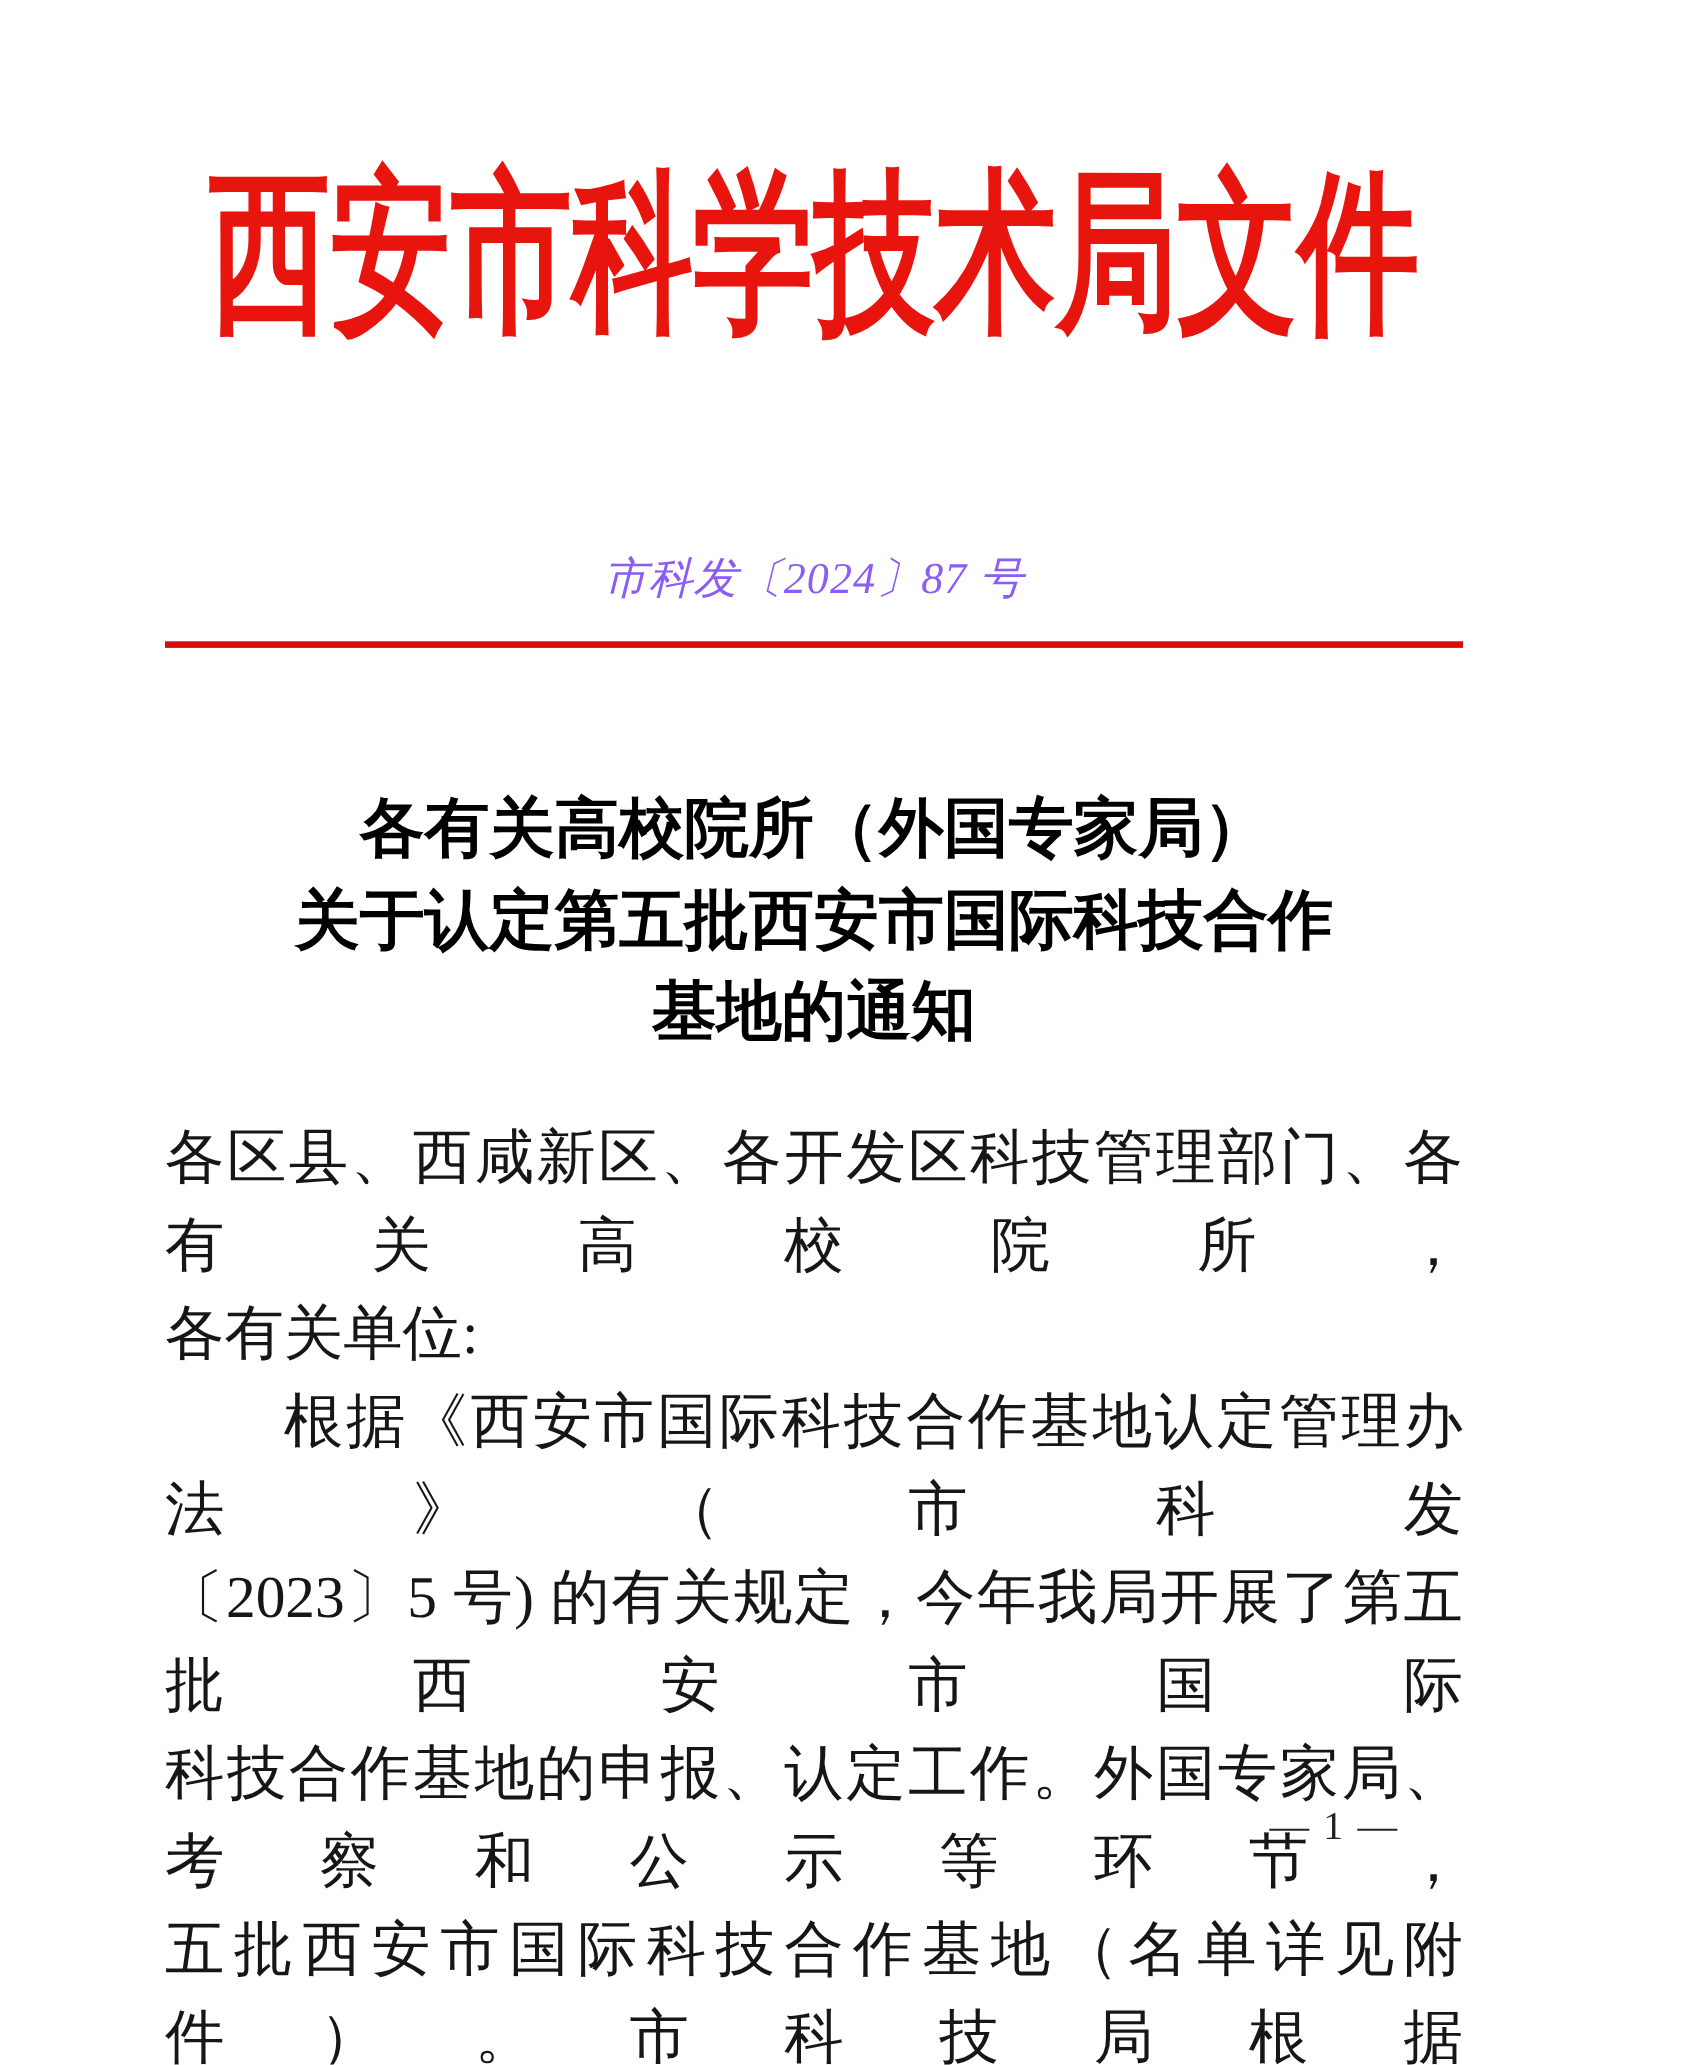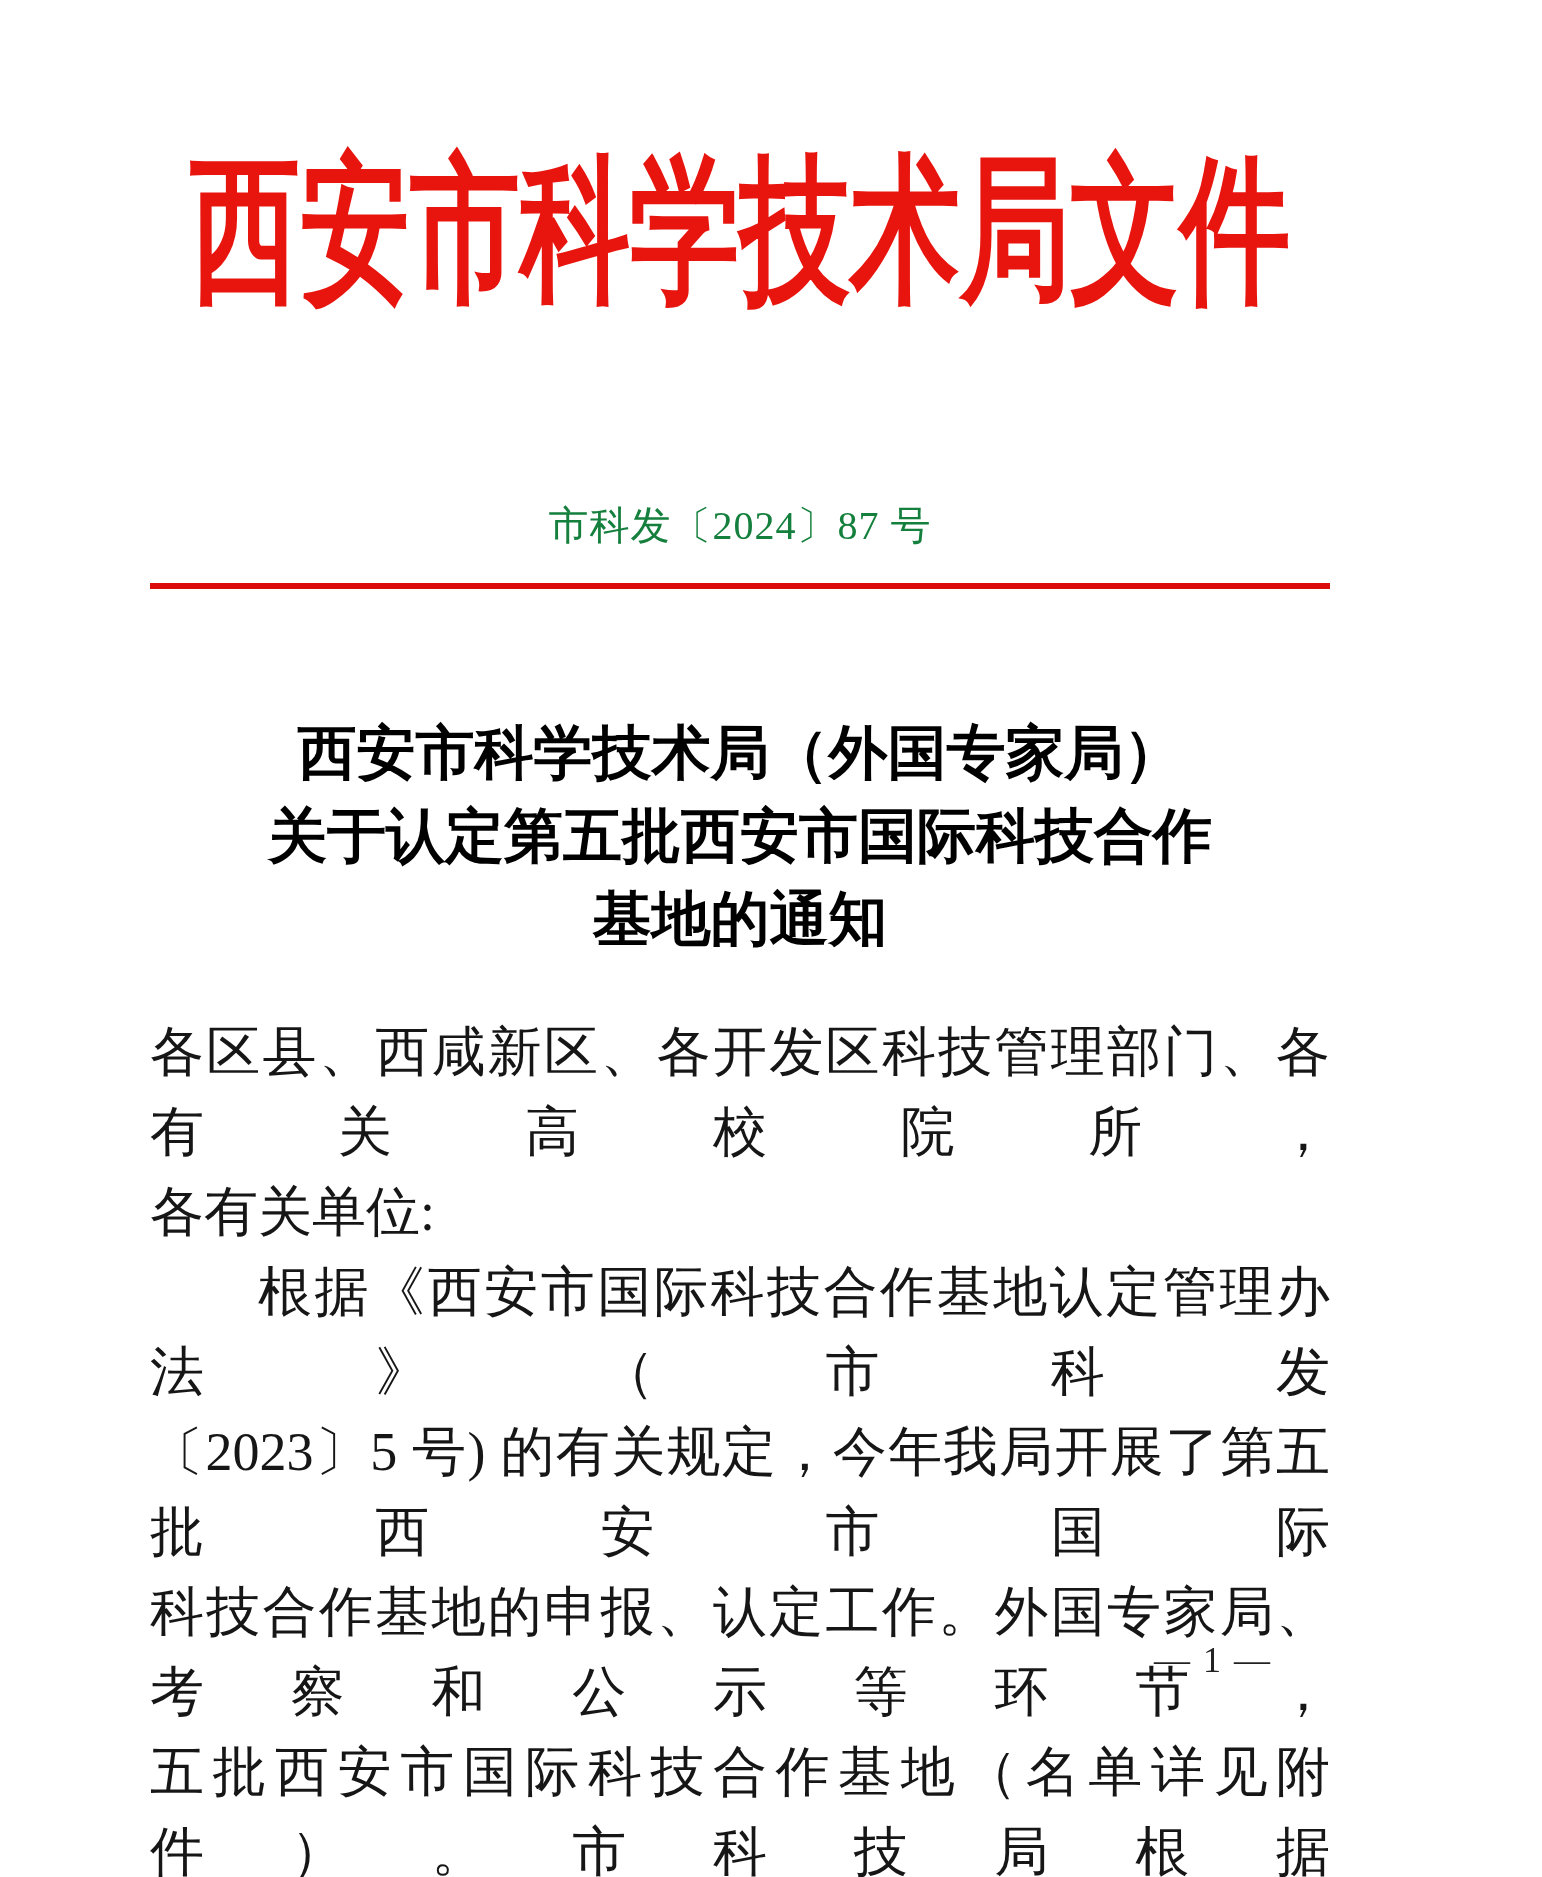--- a/index.html
+++ b/index.html
@@ -23,22 +23,23 @@
     letter-spacing:0px;
     transform:scale(1.0,1.45);
     transform-origin:top center;
     white-space:nowrap;
   }
   .doc-number{
     top:498px;
     text-align:center;
     font-size:40px;
     line-height:56px;
-    color:#15803d;
+    color:#8b5cf6;
     letter-spacing:1px;
+    font-style:italic;
   }
   .red-rule{
     top:583px;
     height:6px;
     background:var(--rule-red,#dd0c0c);
   }
   .heading{
     top:712px;
     text-align:center;
     font-size:59px;
@@ -80,21 +81,21 @@
 
 <div class="page">
 
   <div class="col red-title">西安市科学技术局文件</div>
 
   <div class="col doc-number">市科发〔2024〕87 号</div>
 
   <div class="col red-rule"></div>
 
   <div class="col heading">
-    <div>西安市科学技术局（外国专家局）</div>
+    <div>各有关高校院所（外国专家局）</div>
     <div>关于认定第五批西安市国际科技合作</div>
     <div>基地的通知</div>
   </div>
 
   <div class="col body-block">
     <div class="jline">各区县、西咸新区、各开发区科技管理部门、各有关高校院所，</div>
     <div class="lline">各有关单位:</div>
     <div class="jline indent2">根据《西安市国际科技合作基地认定管理办法》（市科发</div>
     <div class="jline">〔2023〕5 号) 的有关规定，今年我局开展了第五批西安市国际</div>
     <div class="jline">科技合作基地的申报、认定工作。外国专家局、考察和公示等环节，</div>

